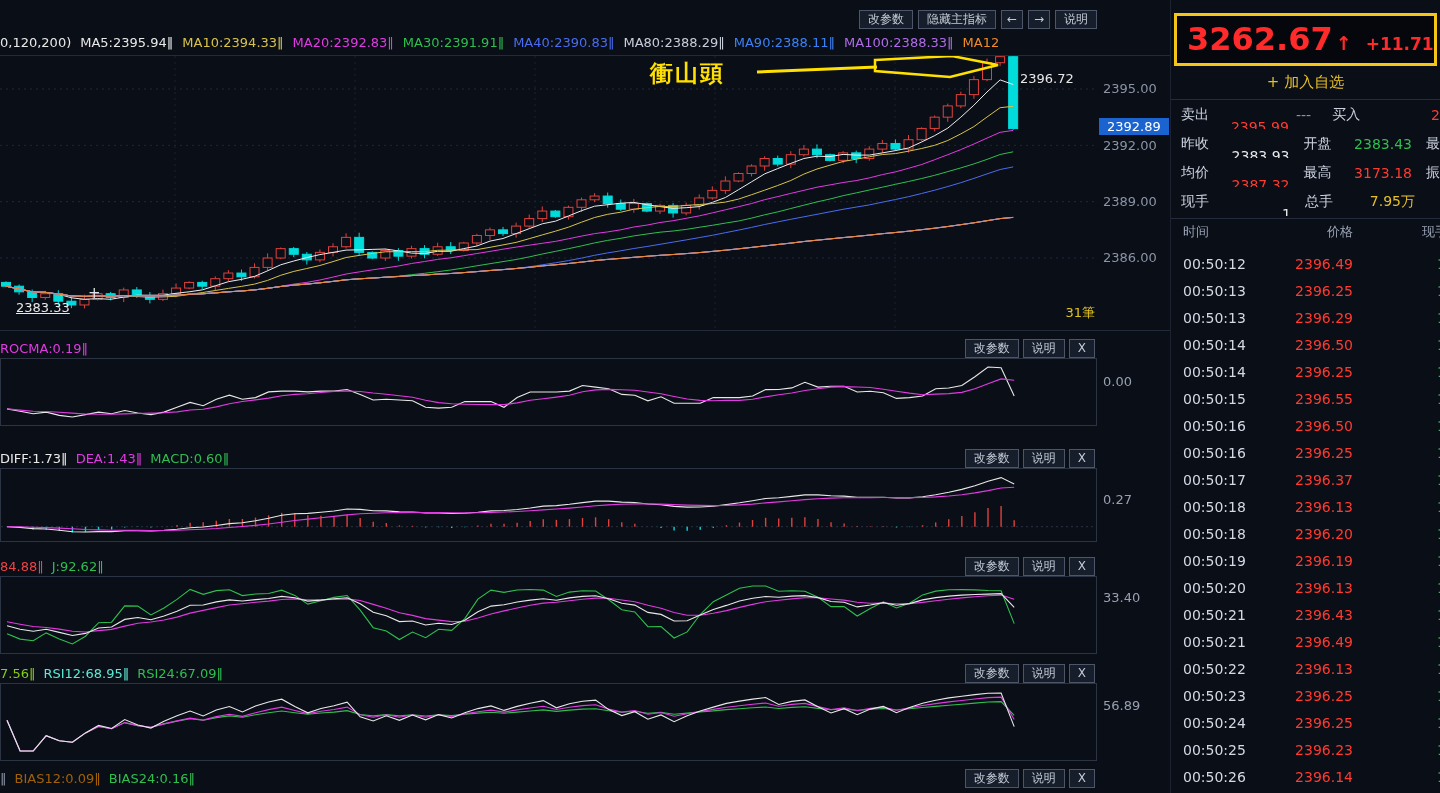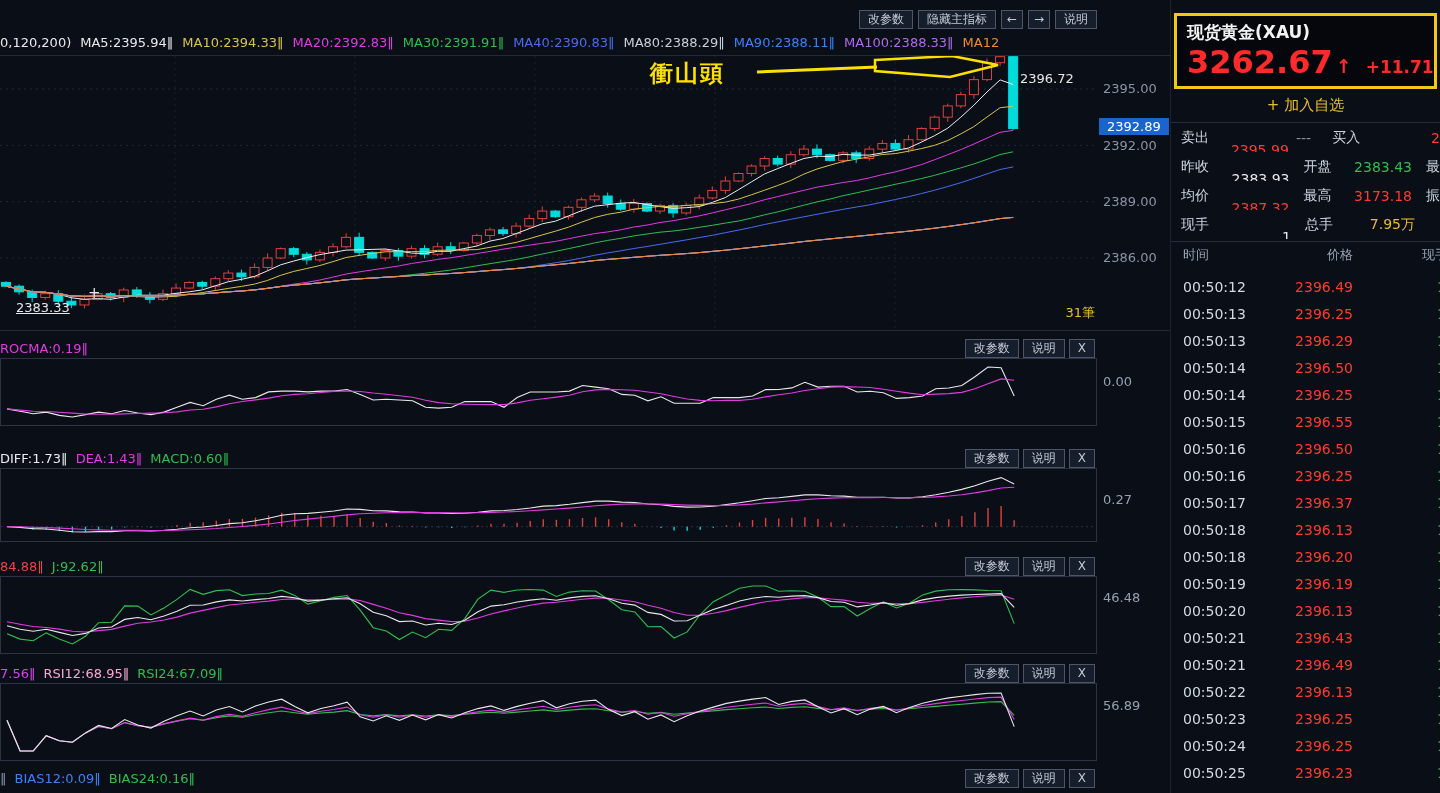--- a/index.html
+++ b/index.html
@@ -403,59 +403,58 @@
             <div class="btn">X</div>
           </div>
       </div>
       <div class="sub-plot">
           <svg id="svg-kdj" width="1095" height="76">
             <polyline points="6.0,56.7 19.1,62.1 32.2,63.8 45.2,55.9 58.3,62.0 71.4,67.0 84.5,59.2 97.6,45.7 110.6,45.2 123.7,28.9 136.8,29.1 149.9,37.9 163.0,31.0 176.0,22.4 189.1,12.4 202.2,17.3 215.3,13.6 228.4,12.7 241.4,18.6 254.5,17.0 267.6,16.5 280.7,13.2 293.8,18.4 306.8,27.1 319.9,23.7 333.0,20.4 346.1,18.5 359.2,33.2 372.2,50.7 385.3,54.0 398.4,62.5 411.5,55.1 424.6,60.7 437.6,52.3 450.7,53.4 463.8,41.6 476.9,22.1 490.0,13.1 503.0,15.4 516.1,13.0 529.2,12.5 542.3,13.1 555.4,19.5 568.4,15.1 581.5,13.7 594.6,14.0 607.7,22.7 620.8,32.7 633.8,34.9 646.9,49.7 660.0,49.5 673.1,61.0 686.2,54.9 699.2,37.5 712.3,24.7 725.4,17.9 738.5,11.2 751.6,9.0 764.6,9.0 777.7,14.2 790.8,13.7 803.9,14.2 817.0,20.3 830.0,29.6 843.1,29.6 856.2,39.0 869.3,31.4 882.4,24.8 895.4,31.0 908.5,26.3 921.6,17.9 934.7,14.1 947.8,12.7 960.8,12.6 973.9,12.9 987.0,13.5 1000.1,13.7 1013.2,46.6" fill="none" stroke="#2fbf4f" stroke-width="1.1"></polyline>
             <polyline points="6.0,44.7 19.1,47.2 32.2,49.5 45.2,50.5 58.3,52.1 71.4,54.2 84.5,55.0 97.6,53.6 110.6,52.4 123.7,49.1 136.8,46.2 149.9,45.0 163.0,43.0 176.0,40.1 189.1,36.1 202.2,33.4 215.3,30.6 228.4,28.0 241.4,26.7 254.5,25.3 267.6,24.1 280.7,22.5 293.8,21.9 306.8,22.7 319.9,22.8 333.0,22.5 346.1,21.9 359.2,23.5 372.2,27.4 385.3,31.2 398.4,35.7 411.5,38.4 424.6,41.6 437.6,43.1 450.7,44.6 463.8,44.2 476.9,41.0 490.0,37.0 503.0,33.9 516.1,31.0 529.2,28.3 542.3,26.1 555.4,25.2 568.4,23.7 581.5,22.3 594.6,21.1 607.7,21.3 620.8,23.0 633.8,24.7 646.9,28.3 660.0,31.3 673.1,35.5 686.2,38.3 699.2,38.2 712.3,36.3 725.4,33.6 738.5,30.4 751.6,27.4 764.6,24.7 777.7,23.2 790.8,21.9 803.9,20.8 817.0,20.7 830.0,22.0 843.1,23.1 856.2,25.3 869.3,26.2 882.4,26.0 895.4,26.7 908.5,26.7 921.6,25.4 934.7,23.8 947.8,22.2 960.8,20.9 973.9,19.7 987.0,18.8 1000.1,18.1 1013.2,22.2" fill="none" stroke="#e23ae2" stroke-width="1.1"></polyline>
             <polyline points="6.0,48.7 19.1,52.2 32.2,54.3 45.2,52.3 58.3,55.4 71.4,58.5 84.5,56.4 97.6,51.0 110.6,50.0 123.7,42.4 136.8,40.5 149.9,42.7 163.0,39.0 176.0,34.2 189.1,28.2 202.2,28.0 215.3,24.9 228.4,22.9 241.4,24.0 254.5,22.6 267.6,21.5 280.7,19.4 293.8,20.8 306.8,24.1 319.9,23.1 333.0,21.8 346.1,20.8 359.2,26.7 372.2,35.2 385.3,38.8 398.4,44.6 411.5,44.0 424.6,48.0 437.6,46.2 450.7,47.5 463.8,43.3 476.9,34.7 490.0,29.1 503.0,27.8 516.1,25.0 529.2,23.1 542.3,21.8 555.4,23.3 568.4,20.9 581.5,19.4 594.6,18.7 607.7,21.8 620.8,26.2 633.8,28.1 646.9,35.4 660.0,37.4 673.1,44.0 686.2,43.8 699.2,38.0 712.3,32.4 725.4,28.4 738.5,24.0 751.6,21.2 764.6,19.5 777.7,20.2 790.8,19.1 803.9,18.6 817.0,20.6 830.0,24.5 843.1,25.3 856.2,29.9 869.3,28.0 882.4,25.6 895.4,28.2 908.5,26.6 921.6,22.9 934.7,20.6 947.8,19.1 960.8,18.1 973.9,17.5 987.0,17.1 1000.1,16.6 1013.2,30.3" fill="none" stroke="#e8e8e8" stroke-width="1.1"></polyline>
           </svg>
         </div>
-      <div class="sub-val" style="top:34px">46.48</div>
+      <div class="sub-val" style="top:34px">33.40</div>
     </div>
 
     <div class="sub" id="sec-rsi" style="top:663px">
       <div class="sub-header">
-        <div class="labels" id="lbl-rsi"><span style="color: #d946ef;">7.56‖</span><span style="color: #f9a8d4;">RSI12:68.95‖</span><span style="color: rgb(47, 191, 79);">RSI24:67.09‖</span></div>
+        <div class="labels" id="lbl-rsi"><span style="color: #84cc16;">7.56‖</span><span style="color: #5eead4;">RSI12:68.95‖</span><span style="color: rgb(47, 191, 79);">RSI24:67.09‖</span></div>
         <div class="hbtns" id="btn-rsi">
             <div class="btn">改参数</div>
             <div class="btn">说明</div>
             <div class="btn">X</div>
           </div>
       </div>
       <div class="sub-plot">
           <svg id="svg-rsi" width="1095" height="76">
             <polyline points="6.0,36.3 19.1,67.0 32.2,67.0 45.2,51.7 58.3,56.8 71.4,58.2 84.5,48.9 97.6,42.4 110.6,44.7 123.7,38.6 136.8,41.6 149.9,43.2 163.0,39.9 176.0,37.1 189.1,34.7 202.2,36.3 215.3,33.6 228.4,31.9 241.4,33.3 254.5,30.8 267.6,28.7 280.7,27.0 293.8,28.7 306.8,30.3 319.9,29.0 333.0,28.1 346.1,26.6 359.2,30.5 372.2,31.9 385.3,30.6 398.4,31.9 411.5,30.7 424.6,32.0 437.6,30.7 450.7,31.6 463.8,30.3 476.9,29.1 490.0,28.3 503.0,29.2 516.1,28.1 529.2,27.0 542.3,25.9 555.4,27.4 568.4,26.1 581.5,25.1 594.6,24.7 607.7,26.7 620.8,28.2 633.8,27.3 646.9,29.2 660.0,28.4 673.1,30.2 686.2,29.1 699.2,27.9 712.3,26.9 725.4,25.6 738.5,24.7 751.6,23.8 764.6,23.0 777.7,24.5 790.8,23.4 803.9,22.8 817.0,24.4 830.0,25.8 843.1,24.9 856.2,26.4 869.3,25.2 882.4,24.5 895.4,26.0 908.5,24.8 921.6,23.5 934.7,22.4 947.8,21.3 960.8,20.3 973.9,19.1 987.0,18.0 1000.1,17.6 1013.2,31.3" fill="none" stroke="#2fbf4f" stroke-width="1.1"></polyline>
             <polyline points="6.0,36.3 19.1,67.0 32.2,67.0 45.2,51.7 58.3,56.8 71.4,58.2 84.5,48.9 97.6,42.4 110.6,44.7 123.7,38.6 136.8,41.6 149.9,43.2 163.0,39.9 176.0,36.9 189.1,34.1 202.2,36.1 215.3,32.6 228.4,30.2 241.4,32.4 254.5,28.7 267.6,25.6 280.7,23.1 293.8,26.5 306.8,29.6 319.9,27.2 333.0,25.5 346.1,23.1 359.2,30.8 372.2,33.2 385.3,30.7 398.4,33.2 411.5,30.7 424.6,33.2 437.6,30.7 450.7,32.4 463.8,29.9 476.9,27.7 490.0,26.1 503.0,28.1 516.1,25.9 529.2,24.0 542.3,22.3 555.4,25.5 568.4,23.2 581.5,21.6 594.6,20.8 607.7,25.1 620.8,28.1 633.8,26.5 646.9,30.3 660.0,28.5 673.1,32.2 686.2,29.7 699.2,27.5 712.3,25.4 725.4,23.2 738.5,21.7 751.6,20.2 764.6,19.0 777.7,22.2 790.8,20.4 803.9,19.4 817.0,22.6 830.0,25.6 843.1,23.8 856.2,26.8 869.3,24.4 882.4,23.1 895.4,26.2 908.5,23.9 921.6,21.5 934.7,19.6 947.8,17.9 960.8,16.5 973.9,15.0 987.0,13.6 1000.1,13.1 1013.2,35.5" fill="none" stroke="#e23ae2" stroke-width="1.1"></polyline>
             <polyline points="6.0,36.3 19.1,67.0 32.2,67.0 45.2,51.7 58.3,56.8 71.4,58.2 84.5,48.9 97.6,41.4 110.6,44.5 123.7,35.6 136.8,41.0 149.9,44.1 163.0,37.3 176.0,31.7 189.1,27.1 202.2,32.0 215.3,26.0 228.4,22.5 241.4,27.9 254.5,22.0 267.6,18.0 280.7,15.2 293.8,22.4 306.8,28.8 319.9,24.5 333.0,21.7 346.1,18.1 359.2,32.8 372.2,36.9 385.3,31.8 398.4,36.3 411.5,31.1 424.6,35.8 437.6,30.6 450.7,34.0 463.8,28.8 476.9,24.6 490.0,21.9 503.0,26.4 516.1,22.4 529.2,19.2 542.3,16.6 555.4,23.8 568.4,19.8 581.5,17.3 594.6,16.1 607.7,25.6 620.8,31.6 633.8,27.7 646.9,35.2 660.0,30.9 673.1,37.7 686.2,31.8 699.2,27.0 712.3,23.1 725.4,19.4 738.5,17.1 751.6,15.1 764.6,13.5 777.7,20.5 790.8,17.4 803.9,15.9 817.0,22.8 830.0,29.0 843.1,24.7 856.2,30.7 869.3,25.1 882.4,22.4 895.4,28.7 908.5,23.6 921.6,19.3 934.7,16.2 947.8,13.9 960.8,12.2 973.9,10.6 987.0,9.3 1000.1,9.0 1013.2,42.6" fill="none" stroke="#e8e8e8" stroke-width="1.1"></polyline>
           </svg>
         </div>
       <div class="sub-val" style="top:35px">56.89</div>
     </div>
 
     <div class="sub" id="sec-bias" style="top:768px">
       <div class="sub-header">
-        <div class="labels" id="lbl-bias"><span style="color: rgb(139, 147, 165);">‖</span><span style="color: #3b82f6;">BIAS12:0.09‖</span><span style="color: rgb(47, 191, 79);">BIAS24:0.16‖</span></div>
+        <div class="labels" id="lbl-bias"><span style="color: rgb(139, 147, 165);">‖</span><span style="color: #a16207;">BIAS12:0.09‖</span><span style="color: rgb(47, 191, 79);">BIAS24:0.16‖</span></div>
         <div class="hbtns" id="btn-bias">
             <div class="btn">改参数</div>
             <div class="btn">说明</div>
             <div class="btn">X</div>
           </div>
       </div>
     </div>
 
   </div>
 
   <div class="right-panel">
 
     <div class="quote-box">
-      <div class="instrument-name">现货黄金(XAU)</div>
       <div class="price-row">
         <span class="big-price">3262.67</span>
         <span class="arrow-up">↑</span>
         <span class="change">+11.71</span>
       </div>
     </div>
 
     <div class="add-fav">+ 加入自选</div>
 
     <div id="quote-rows">

